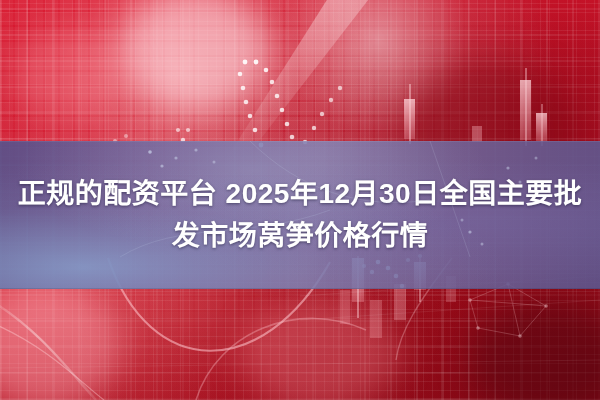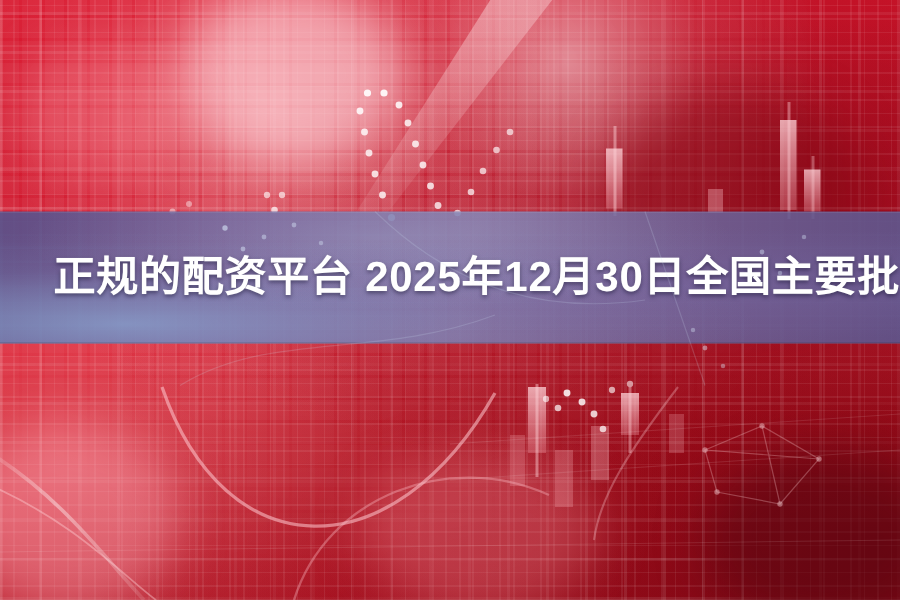--- a/index.html
+++ b/index.html
@@ -49,29 +49,29 @@
   }
 
   
   .bloom{position:absolute;border-radius:50%;filter:blur(16px);pointer-events:none;}
 
   
   .art{position:absolute;inset:0;width:600px;height:400px;}
 
   
   .band{
-    position:absolute;left:0;right:0;top:141px;height:88px;
+    position:absolute;left:0;right:0;top:141px;height:148px;
     background:
       radial-gradient(ellipse at 14% 85%, rgba(150,195,235,0.55) 0%, rgba(150,195,235,0.10) 34%, rgba(150,195,235,0) 58%),
       radial-gradient(ellipse at 42% 20%, rgba(180,205,235,0.30) 0%, rgba(180,205,235,0) 48%),
       radial-gradient(ellipse at 78% 55%, rgba(120,110,170,0.40) 0%, rgba(120,110,170,0) 55%),
       linear-gradient(100deg, rgba(86,82,140,0.90) 0%, rgba(104,92,150,0.88) 26%, rgba(122,116,168,0.86) 52%, rgba(108,98,152,0.88) 76%, rgba(92,86,142,0.90) 100%);
     box-shadow:inset 0 1px 0 rgba(255,255,255,0.08), inset 0 -1px 0 rgba(0,0,0,0.10);
     display:flex;flex-direction:column;
-    align-items:flex-end;justify-content:center;
+    align-items:center;justify-content:center;
     gap:2px;
   }
   .band-line{
     color:#ffffff;
     font-size:28px;
     font-weight:bold;
     line-height:40px;
     letter-spacing:0.5px;
     white-space:nowrap;
     text-shadow:0 1px 3px rgba(20,16,48,0.55), 0 0 1px rgba(255,255,255,0.35);
@@ -199,20 +199,21 @@
 
     <g stroke="#ffffff" stroke-width="0.7" opacity="0.10">
       <line x1="300" y1="296" x2="600" y2="276"></line>
       <line x1="300" y1="320" x2="600" y2="300"></line>
       <line x1="0" y1="368" x2="600" y2="360"></line>
     </g>
   </svg>
 
   <div class="band">
     <div class="band-line">正规的配资平台 2025年12月30日全国主要批</div>
+    <div class="band-line">发市场莴笋价格行情</div>
   </div>
 
   <svg class="art" viewBox="0 0 600 400" preserveAspectRatio="none" xmlns="http://www.w3.org/2000/svg" style="pointer-events:none;">
     <g fill="#dff0ff">
       <circle cx="150" cy="152" r="1.8" opacity="0.55"></circle>
       <circle cx="162" cy="166" r="1.6" opacity="0.45"></circle>
       <circle cx="176" cy="158" r="1.6" opacity="0.40"></circle>
       <circle cx="196" cy="150" r="1.6" opacity="0.40"></circle>
       <circle cx="214" cy="162" r="1.5" opacity="0.35"></circle>
       <circle cx="508" cy="168" r="1.6" opacity="0.40"></circle>

